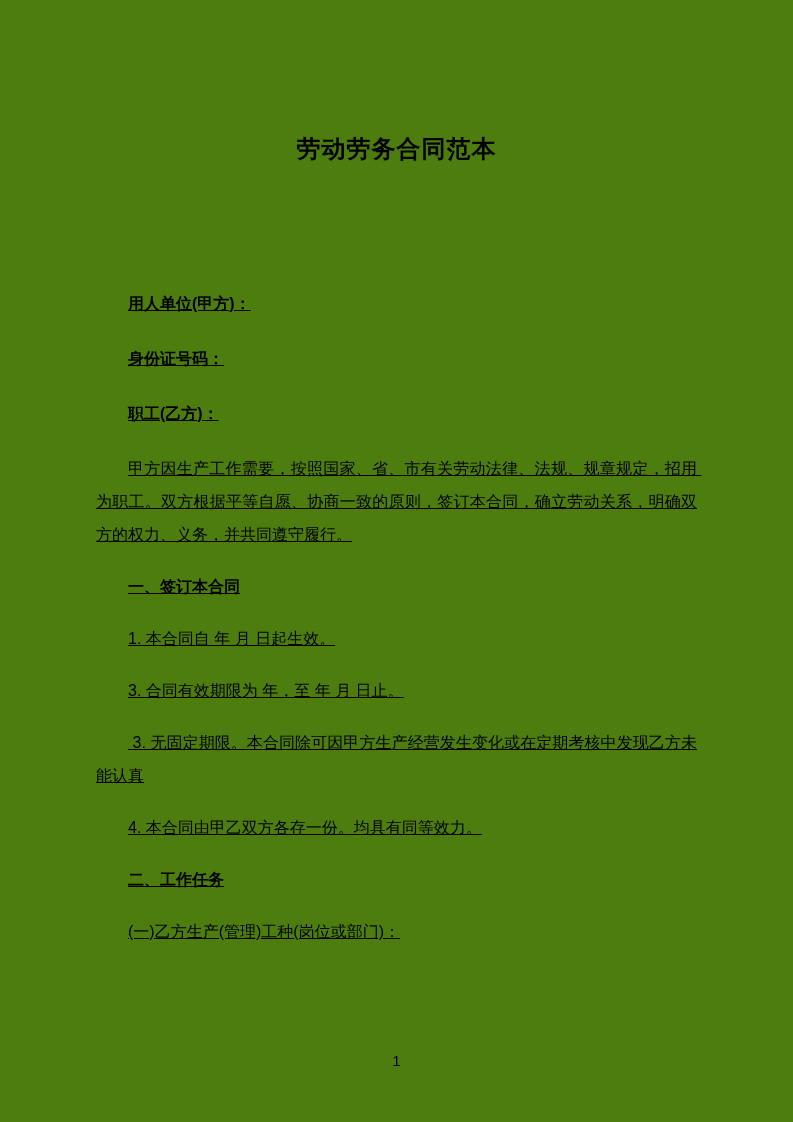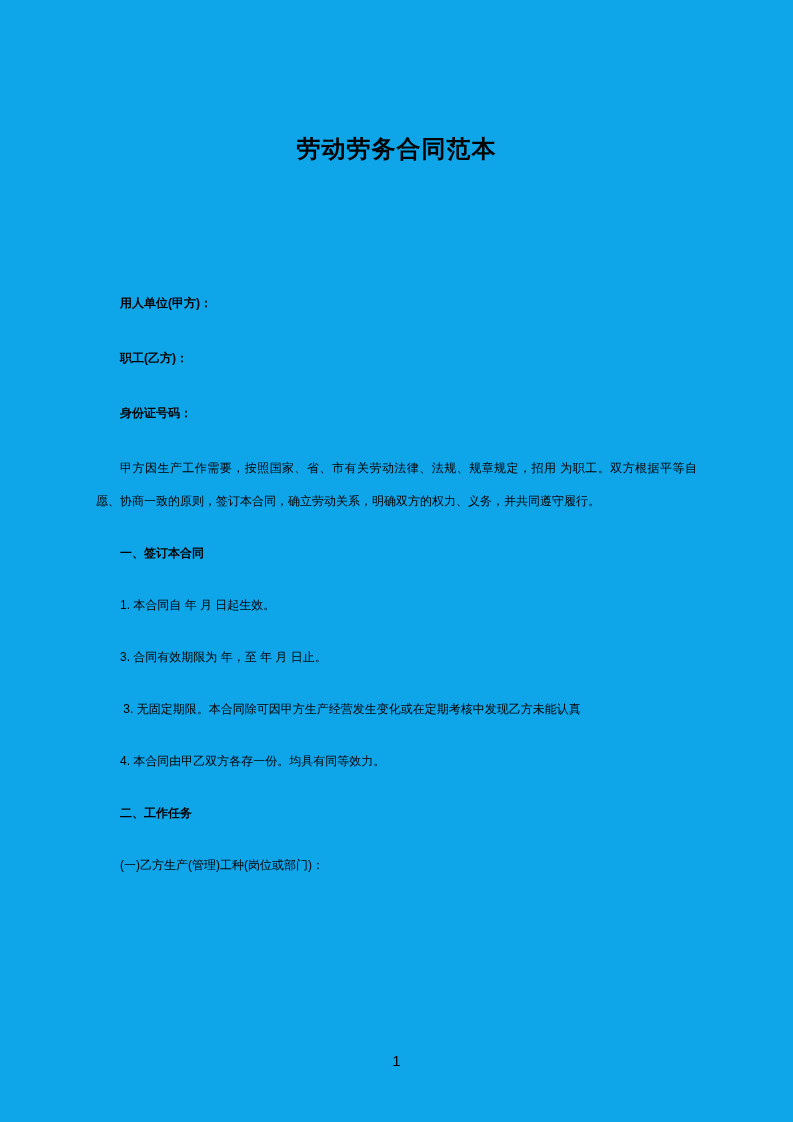--- a/index.html
+++ b/index.html
@@ -4,41 +4,42 @@
 <style>
   html, body {
     margin: 0;
     padding: 0;
     background: #ffffff;
   }
   .page {
     position: relative;
     width: 793px;
     height: 1122px;
-    background: #0ea5e9;
+    background: #4d7c0f;
     box-sizing: border-box;
     padding: 131px 96px 0 96px;
     font-family: "Liberation Sans", "DejaVu Sans", sans-serif;
     color: #000000;
     overflow: hidden;
   }
   .doc-title {
     font-size: 24px;
     font-weight: 700;
     text-align: center;
     line-height: 36px;
     margin: 0 0 120px 0;
     letter-spacing: 1px;
   }
   .para {
-    font-size: 12px;
+    font-size: 16px;
     line-height: 33px;
     margin: 0 0 19px 0;
     text-align: justify;
     white-space: pre-wrap;
+    text-decoration: underline;
   }
   .field-label {
     font-weight: 600;
     text-indent: 2em;
     margin-bottom: 22px;
   }
   .indent {
     text-indent: 2em;
   }
   .section-heading {
@@ -57,23 +58,23 @@
 </style>
 </head>
 <body>
 
 <div class="page">
 
   <h1 class="doc-title">劳动劳务合同范本</h1>
 
   <p class="para field-label">用人单位(甲方)：</p>
 
+  <p class="para field-label">身份证号码：</p>
+
   <p class="para field-label">职工(乙方)：</p>
-
-  <p class="para field-label">身份证号码：</p>
 
   <p class="para indent">甲方因生产工作需要，按照国家、省、市有关劳动法律、法规、规章规定，招用 为职工。双方根据平等自愿、协商一致的原则，签订本合同，确立劳动关系，明确双方的权力、义务，并共同遵守履行。</p>
 
   <p class="para section-heading">一、签订本合同</p>
 
   <p class="para indent">1. 本合同自 年 月 日起生效。</p>
 
   <p class="para indent">3. 合同有效期限为 年，至 年 月 日止。</p>
 
   <p class="para indent"> 3. 无固定期限。本合同除可因甲方生产经营发生变化或在定期考核中发现乙方未能认真</p>

